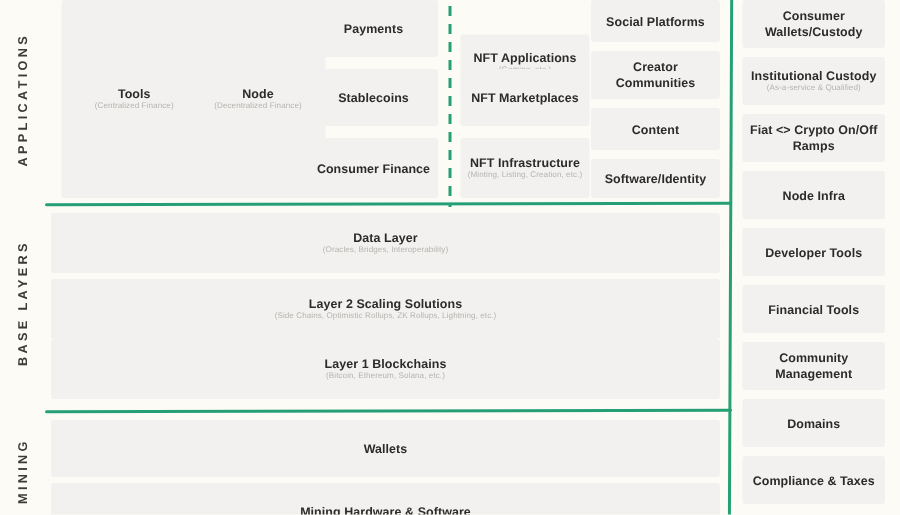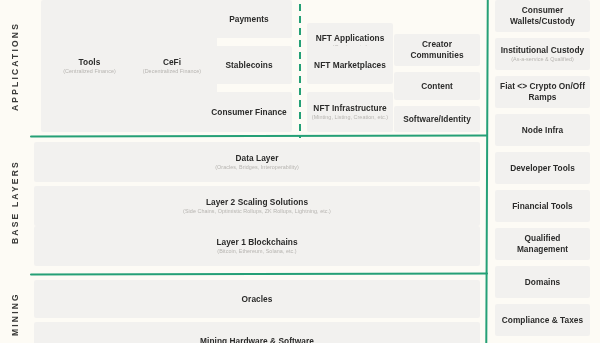--- a/index.html
+++ b/index.html
@@ -114,21 +114,21 @@
   <div class="vlabel" id="vl-apps">APPLICATIONS</div>
   <div class="vlabel" id="vl-base">BASE LAYERS</div>
   <div class="vlabel" id="vl-mining">MINING</div>
 
   <div class="box" style="left:41px; top:8px; width:97px; height:132px;">
     <div class="ttl">Tools</div>
     <div class="sub">(Centralized Finance)</div>
   </div>
 
   <div class="box" style="left:127px; top:8px; width:90px; height:132px;">
-    <div class="ttl">CeFi</div>
+    <div class="ttl">Node</div>
     <div class="sub">(Decentralized Finance)</div>
   </div>
 
   <div class="box" style="left:206px; top:8px; width:86px; height:38px;">
     <div class="ttl">Payments</div>
 
   </div>
   <div class="box" style="left:206px; top:100px; width:86px; height:40px;">
     <div class="ttl">Consumer Finance</div>
 
@@ -146,20 +146,24 @@
   </div>
   <div class="box" style="left:307px; top:54px; width:86px; height:38px;">
     <div class="ttl">NFT Marketplaces</div>
 
   </div>
   <div class="box" style="left:307px; top:100px; width:86px; height:40px;">
     <div class="ttl">NFT Infrastructure</div>
     <div class="sub">(Minting, Listing, Creation, etc.)</div>
   </div>
 
+  <div class="box" style="left:394px; top:8px; width:86px; height:28px;">
+    <div class="ttl">Social Platforms</div>
+
+  </div>
   <div class="box" style="left:394px; top:42px; width:86px; height:32px;">
     <div class="ttl">Creator Communities</div>
 
   </div>
   <div class="box" style="left:394px; top:80px; width:86px; height:28px;">
     <div class="ttl">Content</div>
 
   </div>
   <div class="box" style="left:394px; top:114px; width:86px; height:26px;">
     <div class="ttl">Software/Identity</div>
@@ -179,21 +183,21 @@
   </div>
 
   <div class="box" style="left:34px; top:234px; width:446px; height:40px;text-align:center;">
     <div class="ttl">Layer 1 Blockchains</div>
     <div class="sub">(Bitcoin, Ethereum, Solana, etc.)</div>
   </div>
 
   <div class="hline wob" style="left:30px; top:281px; width:458px;"></div>
 
   <div class="box" style="left:34px; top:288px; width:446px; height:38px;">
-    <div class="ttl">Oracles</div>
+    <div class="ttl">Wallets</div>
 
   </div>
 
   <div class="box" style="left:34px; top:330px; width:446px; height:38px;">
     <div class="ttl">Mining Hardware &amp; Software</div>
 
   </div>
 
   <div id="vline-right"></div>
 
@@ -215,21 +219,21 @@
   </div>
   <div class="box" style="left:495px; top:122px; width:95px; height:32px;">
     <div class="ttl">Node Infra</div>
 
   </div>
   <div class="box" style="left:495px; top:198px; width:95px; height:32px;">
     <div class="ttl">Financial Tools</div>
 
   </div>
   <div class="box" style="left:495px; top:236px; width:95px; height:32px;">
-    <div class="ttl">Qualified Management</div>
+    <div class="ttl">Community Management</div>
 
   </div>
   <div class="box" style="left:495px; top:274px; width:95px; height:32px;">
     <div class="ttl">Domains</div>
 
   </div>
   <div class="box" style="left:495px; top:312px; width:95px; height:32px;">
     <div class="ttl">Compliance &amp; Taxes</div>
 
   </div>

